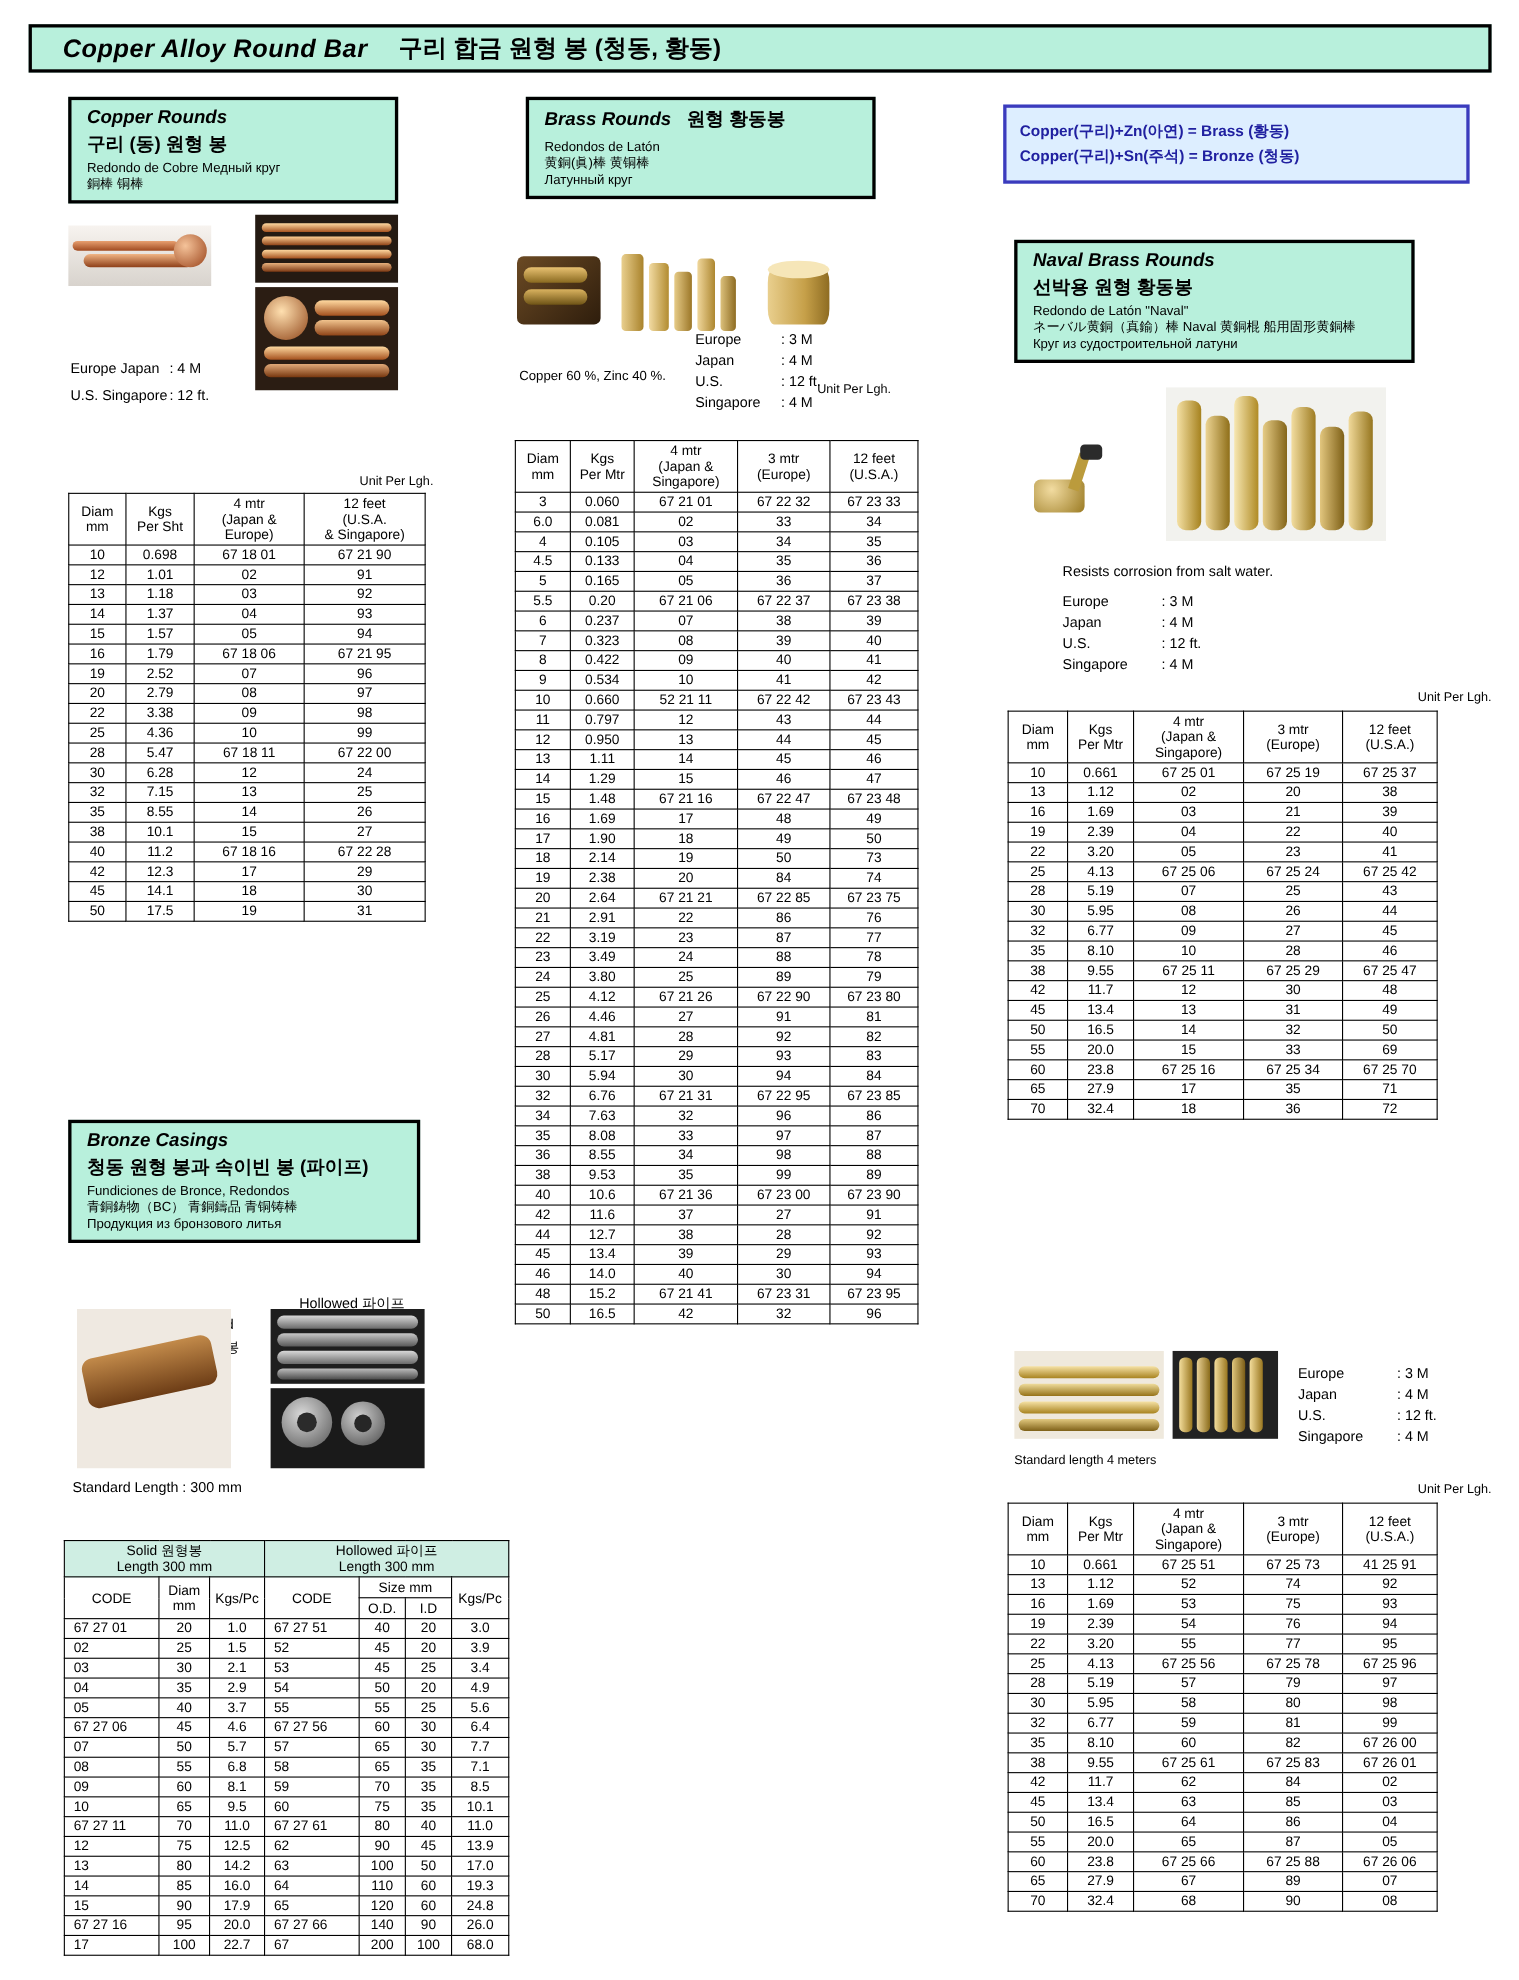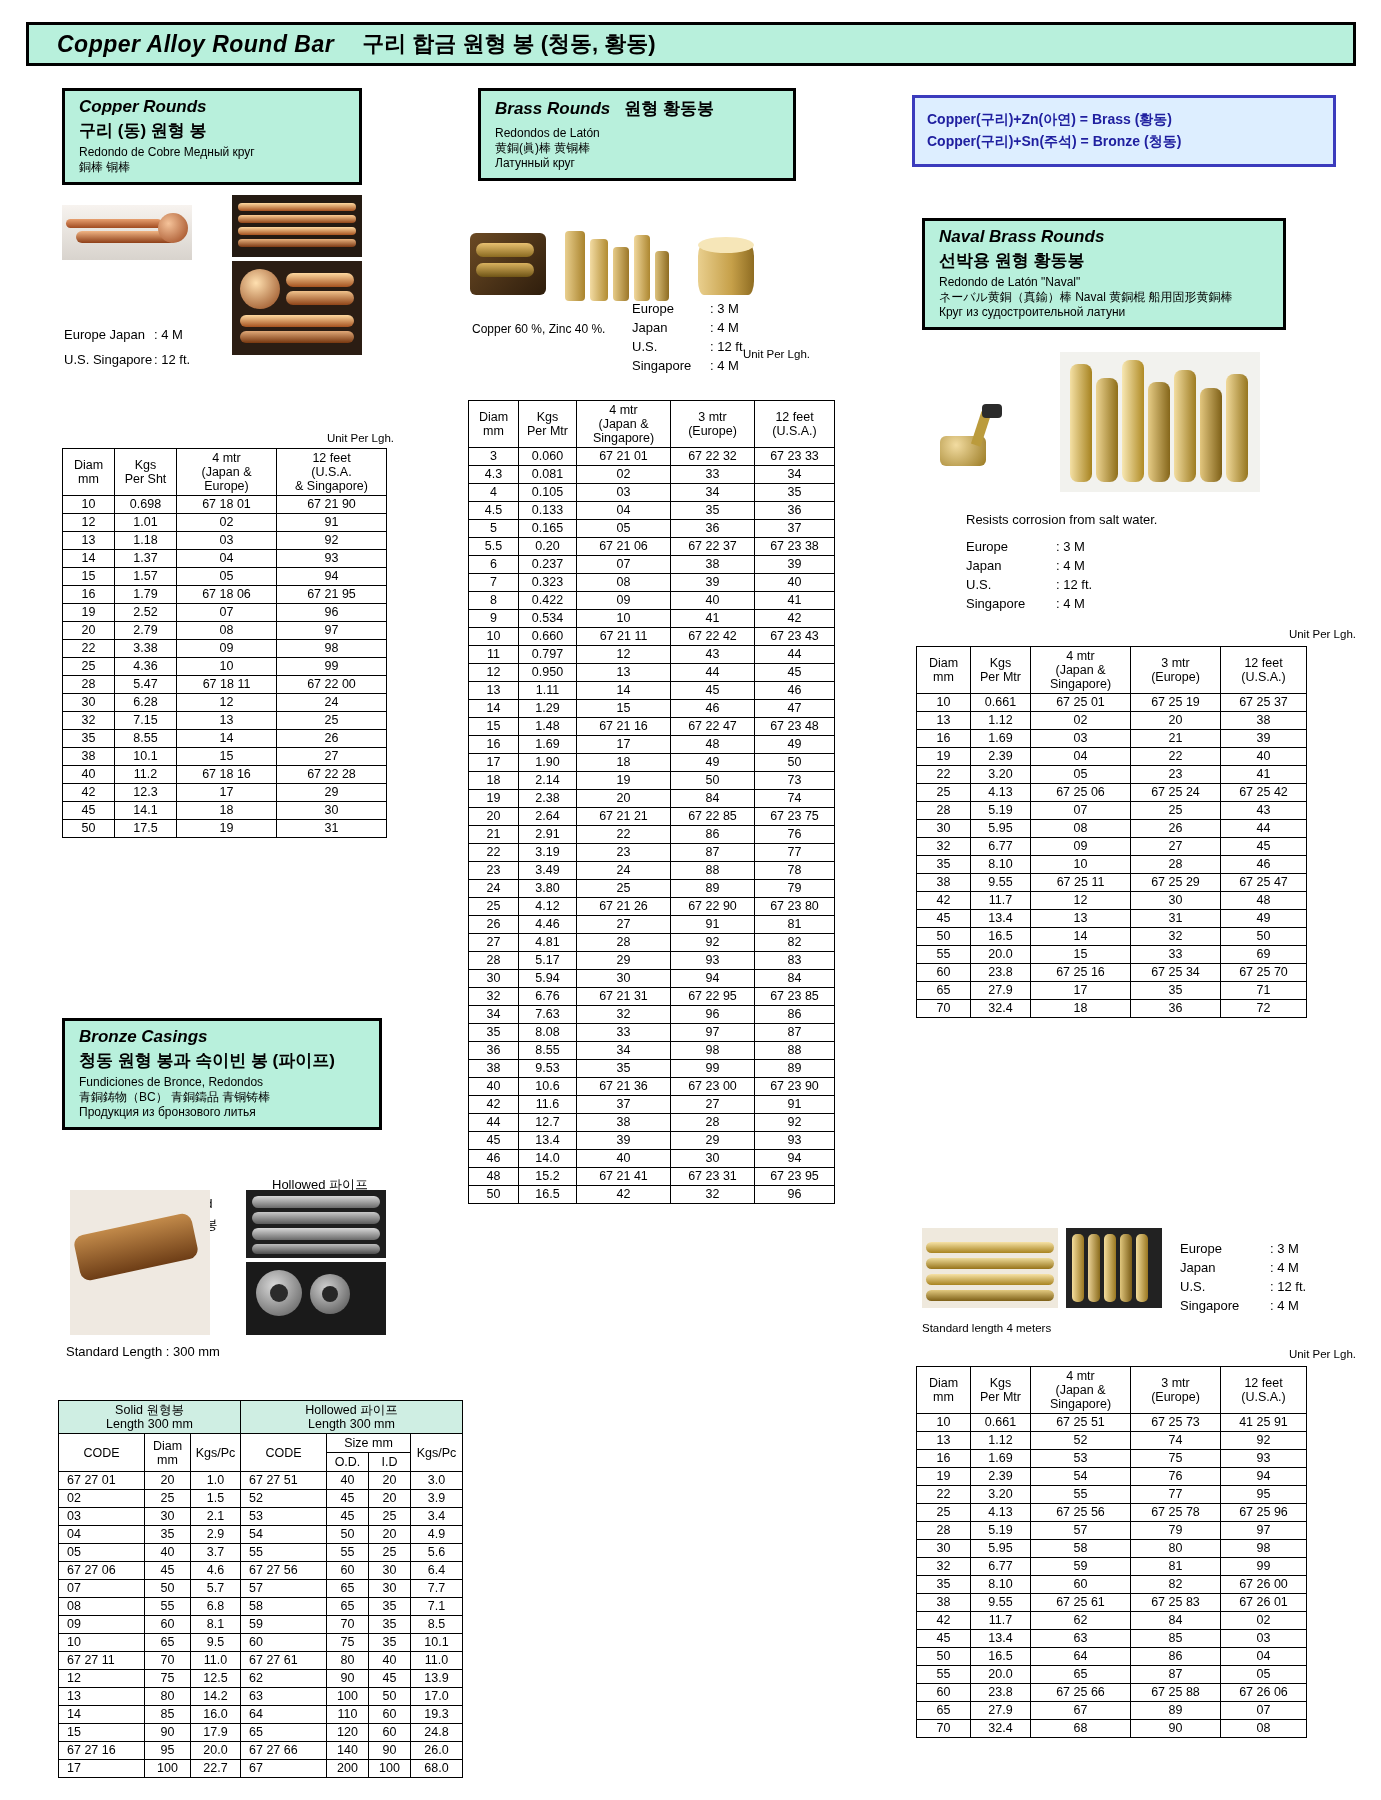--- a/index.html
+++ b/index.html
@@ -252,21 +252,21 @@
     <div style="position:absolute;left:6px;top:38px;width:58px;height:14px;border-radius:7px;background:linear-gradient(180deg,#d9b25f,#6f5416);"></div>
     <div style="position:absolute;left:95px;top:6px;width:20px;height:70px;border-radius:4px;background:linear-gradient(90deg,#e9cf8e,#a9832c);"></div>
     <div style="position:absolute;left:120px;top:14px;width:18px;height:62px;border-radius:4px;background:linear-gradient(90deg,#f2dba3,#b28c31);"></div>
     <div style="position:absolute;left:143px;top:22px;width:16px;height:54px;border-radius:4px;background:linear-gradient(90deg,#e6cb88,#9c7728);"></div>
     <div style="position:absolute;left:164px;top:10px;width:16px;height:66px;border-radius:4px;background:linear-gradient(90deg,#f0d79c,#ad8730);"></div>
     <div style="position:absolute;left:185px;top:26px;width:14px;height:50px;border-radius:4px;background:linear-gradient(90deg,#dcc17c,#8e6c22);"></div>
     <div style="position:absolute;left:228px;top:18px;width:56px;height:52px;border-radius:6px/14px;background:linear-gradient(90deg,#e9cf8e,#c6a049 60%,#8e6c22);"></div>
     <div style="position:absolute;left:228px;top:12px;width:56px;height:16px;border-radius:50%;background:#f6e6b8;"></div>
   </div>
 
-  <div style="position:absolute;left:472px;top:322px;font-size:12px;">Copper 60 %, Zinc 40 %.</div>
+  <div style="position:absolute;left:472px;top:334px;font-size:12px;">Copper 60 %, Zinc 40 %.</div>
 
   <div style="position:absolute;left:632px;top:300px;width:160px;" class="lenlist">
     <div class="lenrow">
         <span class="k" style="width:78px">Europe</span>
         <span>: 3 M</span>
       </div>
     <div class="lenrow">
         <span class="k" style="width:78px">Japan</span>
         <span>: 4 M</span>
       </div>
@@ -295,21 +295,21 @@
         </thead>
         <tbody>
           <tr>
             <td class="">3</td>
             <td class="">0.060</td>
             <td class="code ra">67 21 01</td>
             <td class="code ra">67 22 32</td>
             <td class="code ra">67 23 33</td>
           </tr>
           <tr>
-            <td class="">4.3</td>
+            <td class="">6.0</td>
             <td class="">0.081</td>
             <td class="code ra">02</td>
             <td class="code ra">33</td>
             <td class="code ra">34</td>
           </tr>
           <tr>
             <td class="">4</td>
             <td class="">0.105</td>
             <td class="code ra">03</td>
             <td class="code ra">34</td>
@@ -360,21 +360,21 @@
           <tr>
             <td class="">9</td>
             <td class="">0.534</td>
             <td class="code ra">10</td>
             <td class="code ra">41</td>
             <td class="code ra">42</td>
           </tr>
           <tr class="sep">
             <td class="">10</td>
             <td class="">0.660</td>
-            <td class="code ra">67 21 11</td>
+            <td class="code ra">52 21 11</td>
             <td class="code ra">67 22 42</td>
             <td class="code ra">67 23 43</td>
           </tr>
           <tr>
             <td class="">11</td>
             <td class="">0.797</td>
             <td class="code ra">12</td>
             <td class="code ra">43</td>
             <td class="code ra">44</td>
           </tr>

